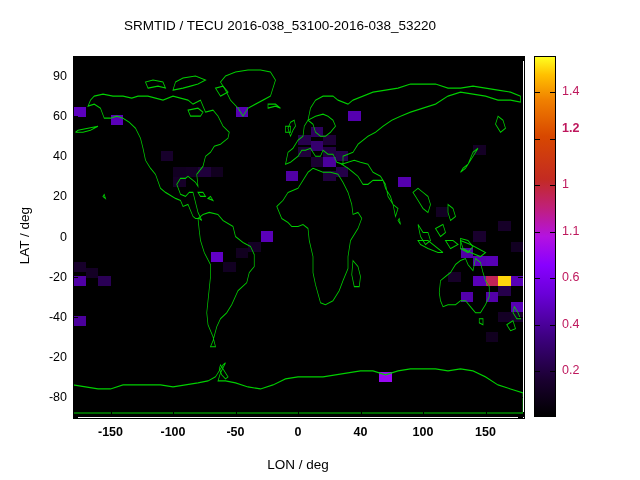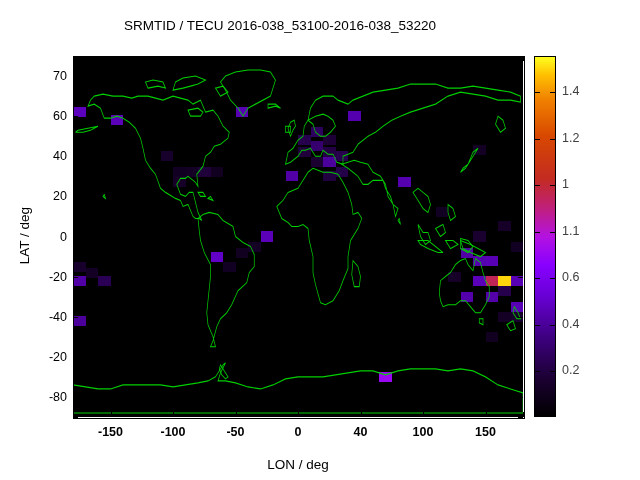--- a/index.html
+++ b/index.html
@@ -123,21 +123,21 @@
     height: 1px;
     width: 5px;
     background: #000000;
   }
   .cb-tick-in-l { left: 0; }
   .cb-tick-in-r { right: 0; }
   .cb-label {
     position: absolute;
     left: 562px;
     font-size: 12.5px;
-    color: #404040;
+    color: #be185d;
     white-space: nowrap;
     transform: translateY(-50%);
   }
 </style>
 </head>
 <body>
 
 <div id="plot-title">SRMTID / TECU 2016-038_53100-2016-038_53220</div>
 
 <div id="plot-area">
@@ -339,21 +339,21 @@
     <div class="tick-mark" style="left: 518px; top: 196.389px; width: 5px; height: 1px;"></div>
     <div class="tick-label y-tick-label" style="left: 29px; top: 196.389px; width: 38px;">20</div>
     <div class="tick-mark" style="left: 73px; top: 156.278px; width: 5px; height: 1px;"></div>
     <div class="tick-mark" style="left: 518px; top: 156.278px; width: 5px; height: 1px;"></div>
     <div class="tick-label y-tick-label" style="left: 29px; top: 156.278px; width: 38px;">40</div>
     <div class="tick-mark" style="left: 73px; top: 116.167px; width: 5px; height: 1px;"></div>
     <div class="tick-mark" style="left: 518px; top: 116.167px; width: 5px; height: 1px;"></div>
     <div class="tick-label y-tick-label" style="left: 29px; top: 116.167px; width: 38px;">60</div>
     <div class="tick-mark" style="left: 73px; top: 76.0556px; width: 5px; height: 1px;"></div>
     <div class="tick-mark" style="left: 518px; top: 76.0556px; width: 5px; height: 1px;"></div>
-    <div class="tick-label y-tick-label" style="left: 29px; top: 76.0556px; width: 38px;">70</div>
+    <div class="tick-label y-tick-label" style="left: 29px; top: 76.0556px; width: 38px;">90</div>
     <div class="tick-mark" style="left: 73px; top: 56px; width: 5px; height: 1px;"></div>
     <div class="tick-mark" style="left: 518px; top: 56px; width: 5px; height: 1px;"></div>
   </div>
 <div id="x-axis-label">LON / deg</div>
 <div id="y-axis-label">LAT / deg</div>
 
 <div id="colorbar">
   <div id="colorbar-gradient" style="background: linear-gradient(to top, rgb(0, 0, 0) 0%, rgb(26, 0, 48) 10%, rgb(61, 0, 128) 22%, rgb(106, 0, 216) 34%, rgb(136, 0, 255) 42%, rgb(180, 18, 224) 50%, rgb(192, 32, 122) 58%, rgb(195, 43, 34) 66%, rgb(216, 72, 0) 78%, rgb(240, 128, 0) 88%, rgb(255, 192, 0) 95%, rgb(255, 255, 32) 100%);"></div>
   <div id="colorbar-ticks">
       <div class="cb-tick-in-l" style="top: 314.419px;"></div>
@@ -371,15 +371,15 @@
       <div class="cb-tick-in-l" style="top: 34.9355px;"></div>
       <div class="cb-tick-in-r" style="top: 34.9355px;"></div>
     </div>
 </div>
 <div id="colorbar-labels">
     <div class="cb-label" style="top: 370.419px;">0.2</div>
     <div class="cb-label" style="top: 323.839px;">0.4</div>
     <div class="cb-label" style="top: 277.258px;">0.6</div>
     <div class="cb-label" style="top: 230.677px;">1.1</div>
     <div class="cb-label" style="top: 184.097px;">1</div>
-    <div class="cb-label" style="top: 138px;">1.2</div>
+    <div class="cb-label" style="top: 128px; font-weight: bold;">1.2</div>
     <div class="cb-label" style="top: 90.9355px;">1.4</div>
   </div>
 
 </body></html>

